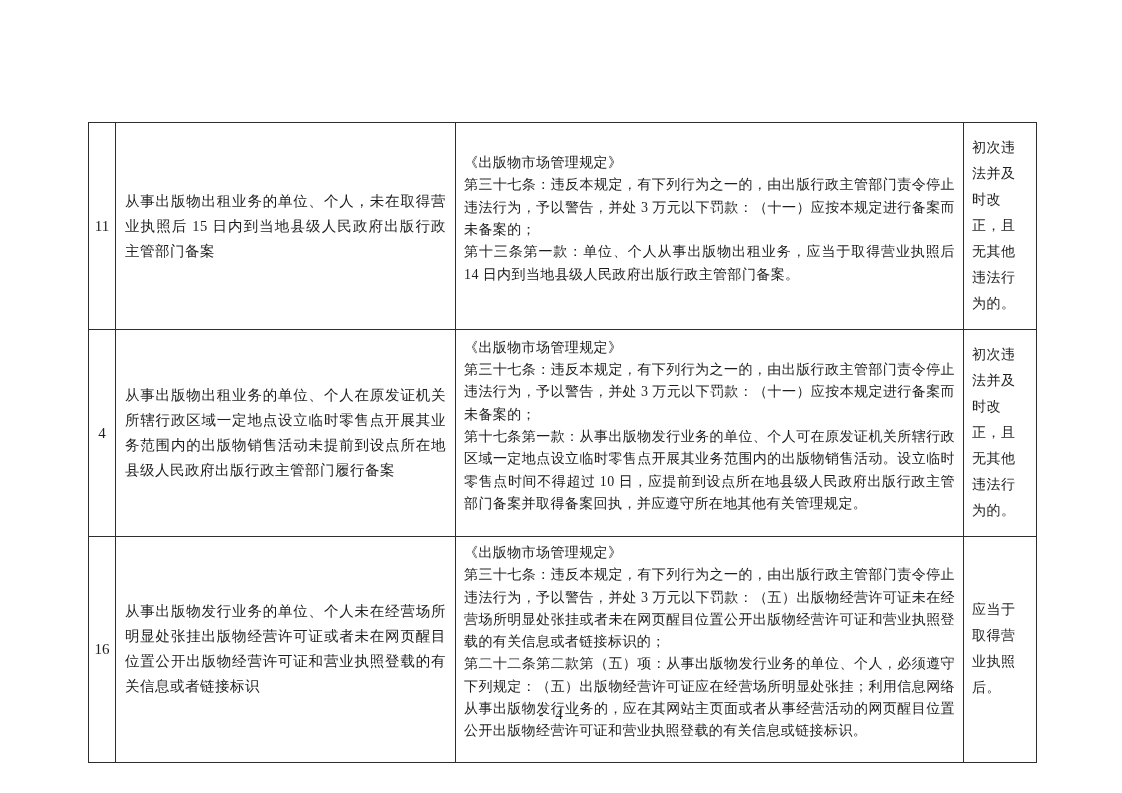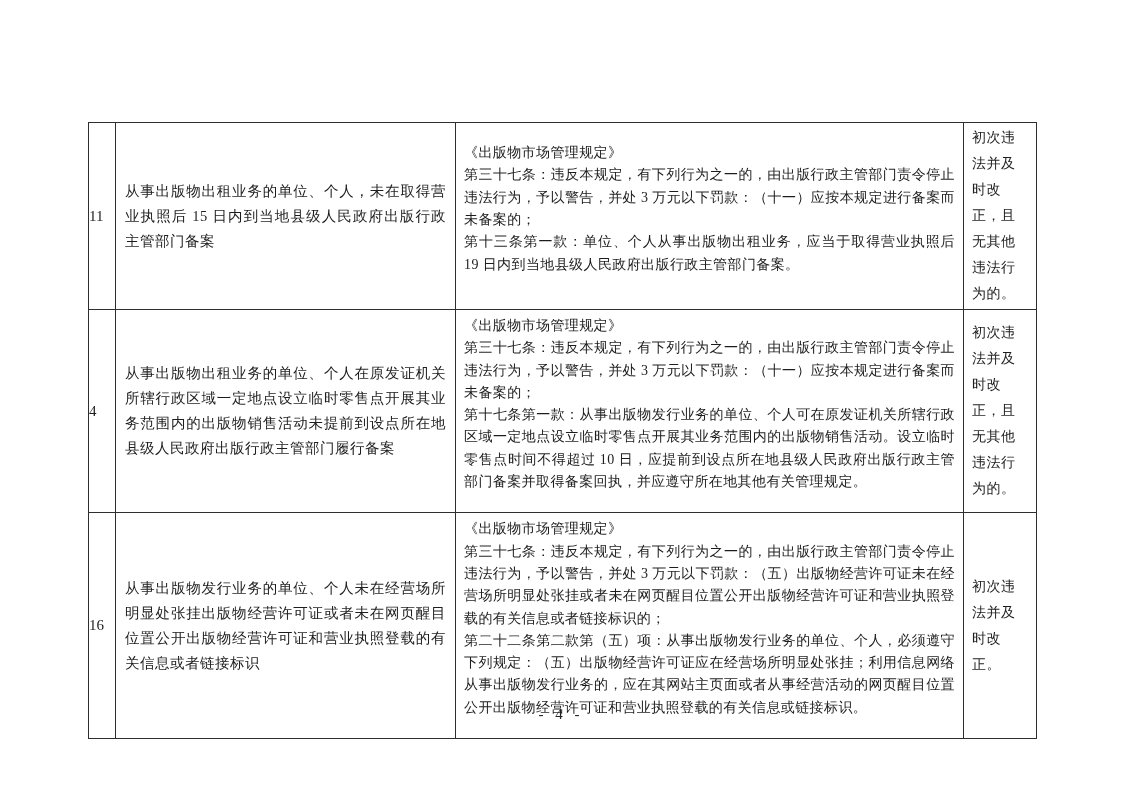--- a/index.html
+++ b/index.html
@@ -21,41 +21,41 @@
     width: 948px;
     border-collapse: collapse;
     table-layout: fixed;
   }
   table.law-table td {
     border: 1.5px solid #2e2e2e;
     vertical-align: middle;
     overflow: hidden;
   }
   td.cell-num {
-    text-align: left;
+    text-align: center;
     font-size: 15px;
   }
   td.cell-violation {
     padding: 16px 9px;
     font-size: 14.5px;
     line-height: 25px;
     text-align: justify;
     letter-spacing: 0.5px;
   }
   td.cell-legal {
     padding: 5px 8px 19px 8px;
     font-size: 14px;
     line-height: 22.3px;
     text-align: justify;
     vertical-align: middle;
     letter-spacing: 0.4px;
   }
   td.cell-legal p { text-align: justify; }
   td.cell-penalty {
-    padding: 2px 8px;
+    padding: 12px 8px;
     font-size: 14px;
     line-height: 26px;
     letter-spacing: 0.5px;
   }
   .row-11 { height: 136px; }
   .row-12 { height: 185px; }
   .row-13 { height: 212px; }
   .footer {
     position: absolute;
     left: 0; top: 706px;
@@ -79,21 +79,21 @@
       <col style="width:73px">
     </colgroup>
 
     <tbody>
         <tr class="row-11">
       <td class="cell-num">11</td>
       <td class="cell-violation">从事出版物出租业务的单位、个人，未在取得营业执照后 15 日内到当地县级人民政府出版行政主管部门备案</td>
       <td class="cell-legal">
         <p>《出版物市场管理规定》</p>
         <p>第三十七条：违反本规定，有下列行为之一的，由出版行政主管部门责令停止违法行为，予以警告，并处 3 万元以下罚款：（十一）应按本规定进行备案而未备案的；</p>
-        <p>第十三条第一款：单位、个人从事出版物出租业务，应当于取得营业执照后 19 日内到当地县级人民政府出版行政主管部门备案。</p>
+        <p>第十三条第一款：单位、个人从事出版物出租业务，应当于取得营业执照后 14 日内到当地县级人民政府出版行政主管部门备案。</p>
       </td>
       <td class="cell-penalty">初次违法并及时改正，且无其他违法行为的。</td>
     </tr>
 
     <tr class="row-12">
       <td class="cell-num">4</td>
       <td class="cell-violation">从事出版物出租业务的单位、个人在原发证机关所辖行政区域一定地点设立临时零售点开展其业务范围内的出版物销售活动未提前到设点所在地县级人民政府出版行政主管部门履行备案</td>
       <td class="cell-legal">
         <p>《出版物市场管理规定》</p>
         <p>第三十七条：违反本规定，有下列行为之一的，由出版行政主管部门责令停止违法行为，予以警告，并处 3 万元以下罚款：（十一）应按本规定进行备案而未备案的；</p>
@@ -103,20 +103,20 @@
     </tr>
 
     <tr class="row-13">
       <td class="cell-num">16</td>
       <td class="cell-violation">从事出版物发行业务的单位、个人未在经营场所明显处张挂出版物经营许可证或者未在网页醒目位置公开出版物经营许可证和营业执照登载的有关信息或者链接标识</td>
       <td class="cell-legal">
         <p>《出版物市场管理规定》</p>
         <p>第三十七条：违反本规定，有下列行为之一的，由出版行政主管部门责令停止违法行为，予以警告，并处 3 万元以下罚款：（五）出版物经营许可证未在经营场所明显处张挂或者未在网页醒目位置公开出版物经营许可证和营业执照登载的有关信息或者链接标识的；</p>
         <p>第二十二条第二款第（五）项：从事出版物发行业务的单位、个人，必须遵守下列规定：（五）出版物经营许可证应在经营场所明显处张挂；利用信息网络从事出版物发行业务的，应在其网站主页面或者从事经营活动的网页醒目位置公开出版物经营许可证和营业执照登载的有关信息或链接标识。</p>
       </td>
-      <td class="cell-penalty">初次违法并及时改正。</td>
+      <td class="cell-penalty">应当于取得营业执照后。</td>
     </tr>
   </tbody>
     </table>
 
   <div class="footer">- 4 -</div>
 
 </div>
 
 </body></html>

